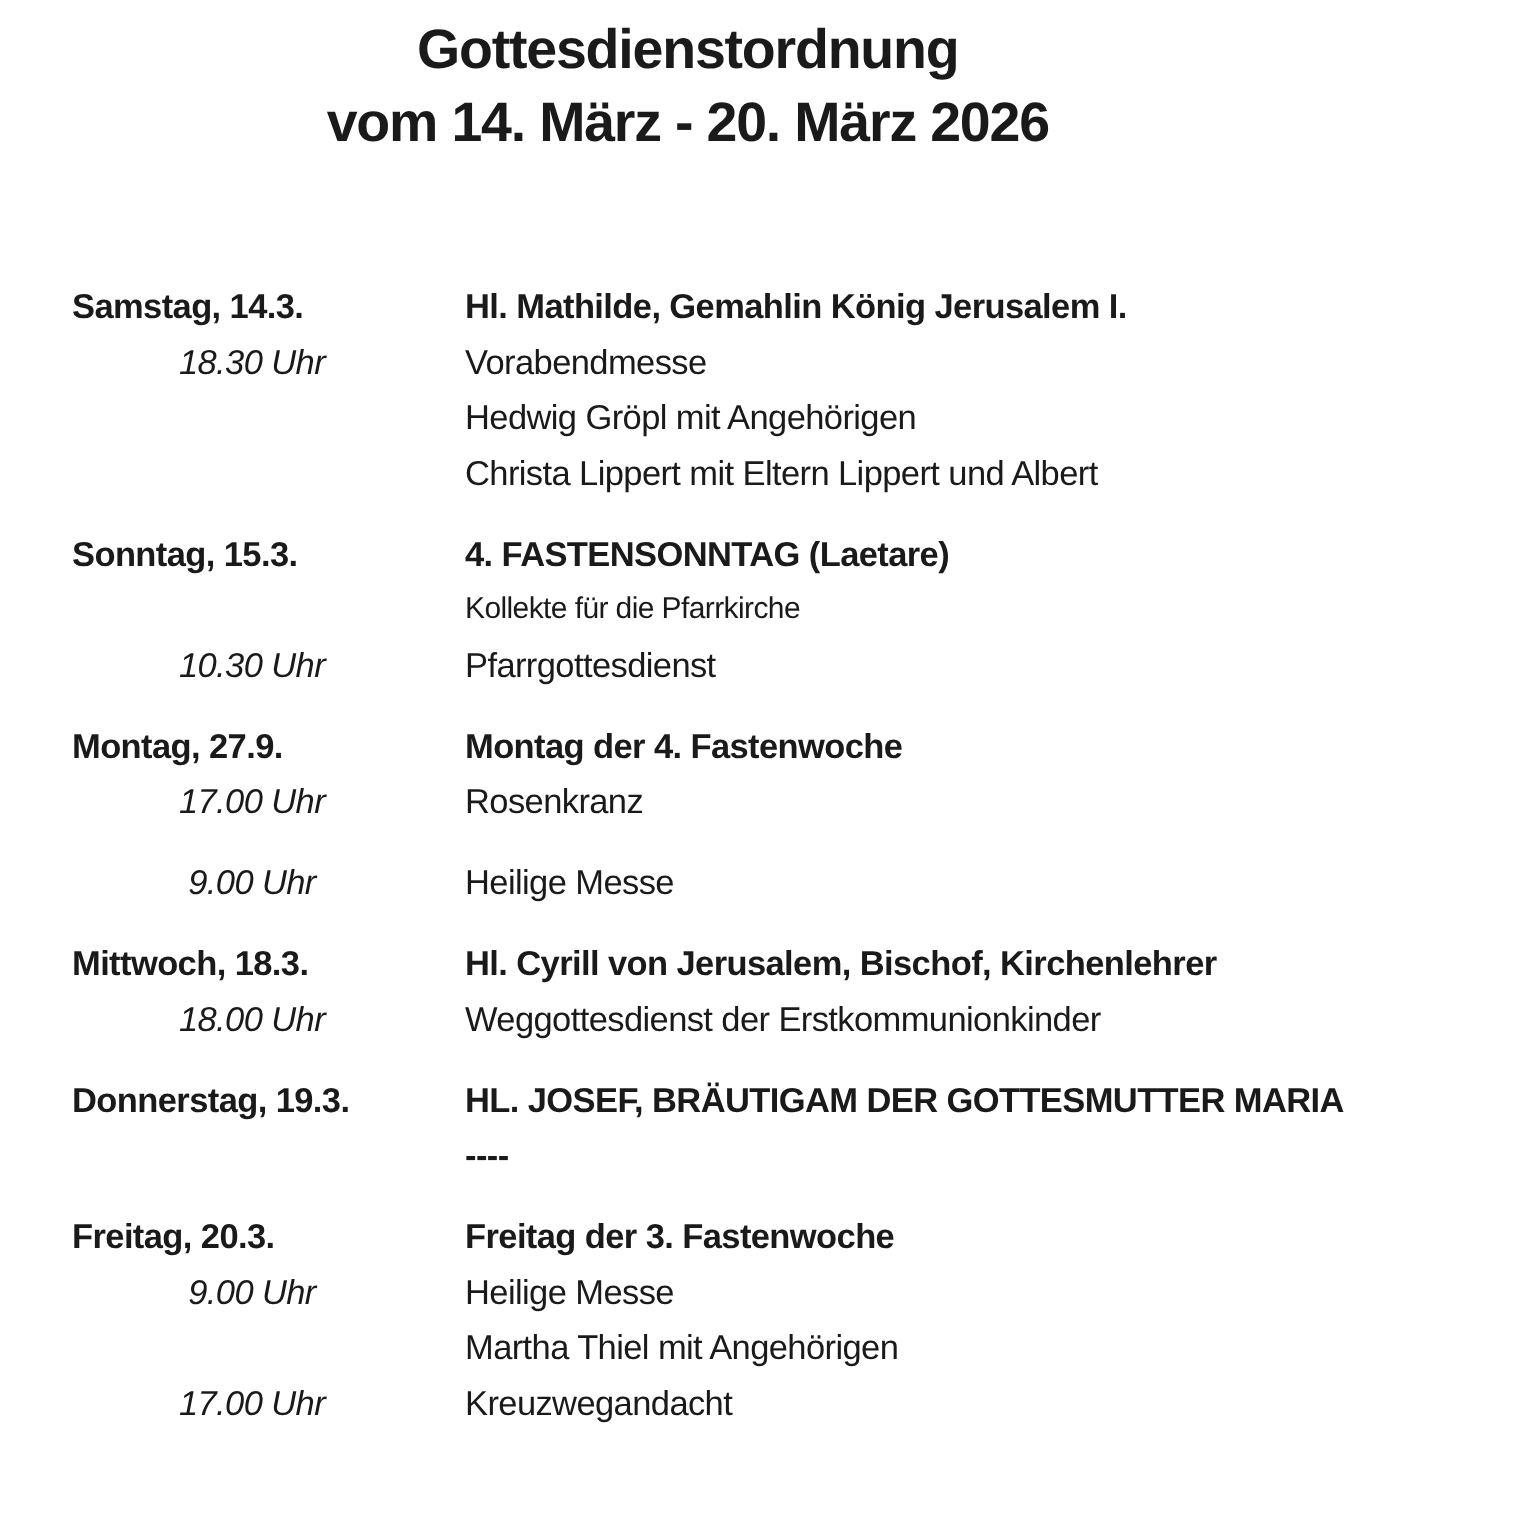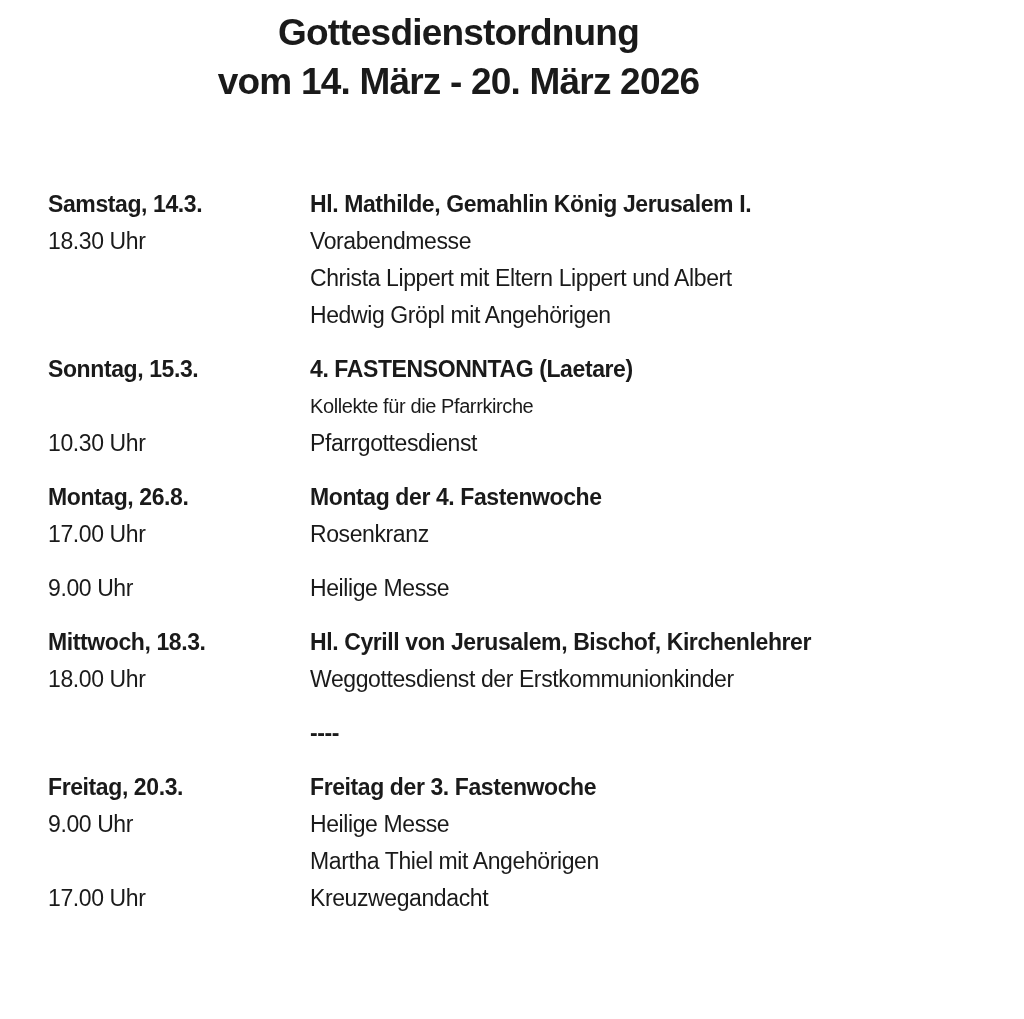--- a/index.html
+++ b/index.html
@@ -45,23 +45,24 @@
     white-space: nowrap;
   }
   .day {
     font-weight: bold;
     text-align: left;
   }
   .heading {
     font-weight: bold;
   }
   .time {
-    text-align: left;
+    text-align: center;
     padding-right: 22px;
     box-sizing: border-box;
+    font-style: italic;
   }
   .small-text {
     font-size: 20px;
   }
   .dashes {
     font-weight: bold;
   }
 </style>
 </head>
 <body>
@@ -79,46 +80,46 @@
       <div class="row">
         <div class="cell day">Samstag, 14.3.</div>
         <div class="cell heading">Hl. Mathilde, Gemahlin König Jerusalem I.</div>
       </div>
       <div class="row">
         <div class="cell time">18.30 Uhr</div>
         <div class="cell text">Vorabendmesse</div>
       </div>
       <div class="row">
         <div class="cell time"></div>
-        <div class="cell text">Christa Lippert mit Eltern Lippert und Albert</div>
+        <div class="cell text">Hedwig Gröpl mit Angehörigen</div>
       </div>
       <div class="row">
         <div class="cell time"></div>
-        <div class="cell text">Hedwig Gröpl mit Angehörigen</div>
+        <div class="cell text">Christa Lippert mit Eltern Lippert und Albert</div>
       </div>
     </div>
 
     <div class="entry">
       <div class="row">
         <div class="cell day">Sonntag, 15.3.</div>
         <div class="cell heading">4. FASTENSONNTAG (Laetare)</div>
       </div>
       <div class="row">
         <div class="cell time"></div>
         <div class="cell text small-text">Kollekte für die Pfarrkirche</div>
       </div>
       <div class="row">
         <div class="cell time">10.30 Uhr</div>
         <div class="cell text">Pfarrgottesdienst</div>
       </div>
     </div>
 
     <div class="entry">
       <div class="row">
-        <div class="cell day">Montag, 26.8.</div>
+        <div class="cell day">Montag, 27.9.</div>
         <div class="cell heading">Montag der 4. Fastenwoche</div>
       </div>
       <div class="row">
         <div class="cell time">17.00 Uhr</div>
         <div class="cell text">Rosenkranz</div>
       </div>
     </div>
 
     <div class="entry">
       <div class="row">
@@ -132,20 +133,24 @@
         <div class="cell day">Mittwoch, 18.3.</div>
         <div class="cell heading">Hl. Cyrill von Jerusalem, Bischof, Kirchenlehrer</div>
       </div>
       <div class="row">
         <div class="cell time">18.00 Uhr</div>
         <div class="cell text">Weggottesdienst der Erstkommunionkinder</div>
       </div>
     </div>
 
     <div class="entry">
+      <div class="row">
+        <div class="cell day">Donnerstag, 19.3.</div>
+        <div class="cell heading">HL. JOSEF, BRÄUTIGAM DER GOTTESMUTTER MARIA</div>
+      </div>
       <div class="row">
         <div class="cell time"></div>
         <div class="cell text dashes">----</div>
       </div>
     </div>
 
     <div class="entry">
       <div class="row">
         <div class="cell day">Freitag, 20.3.</div>
         <div class="cell heading">Freitag der 3. Fastenwoche</div>

